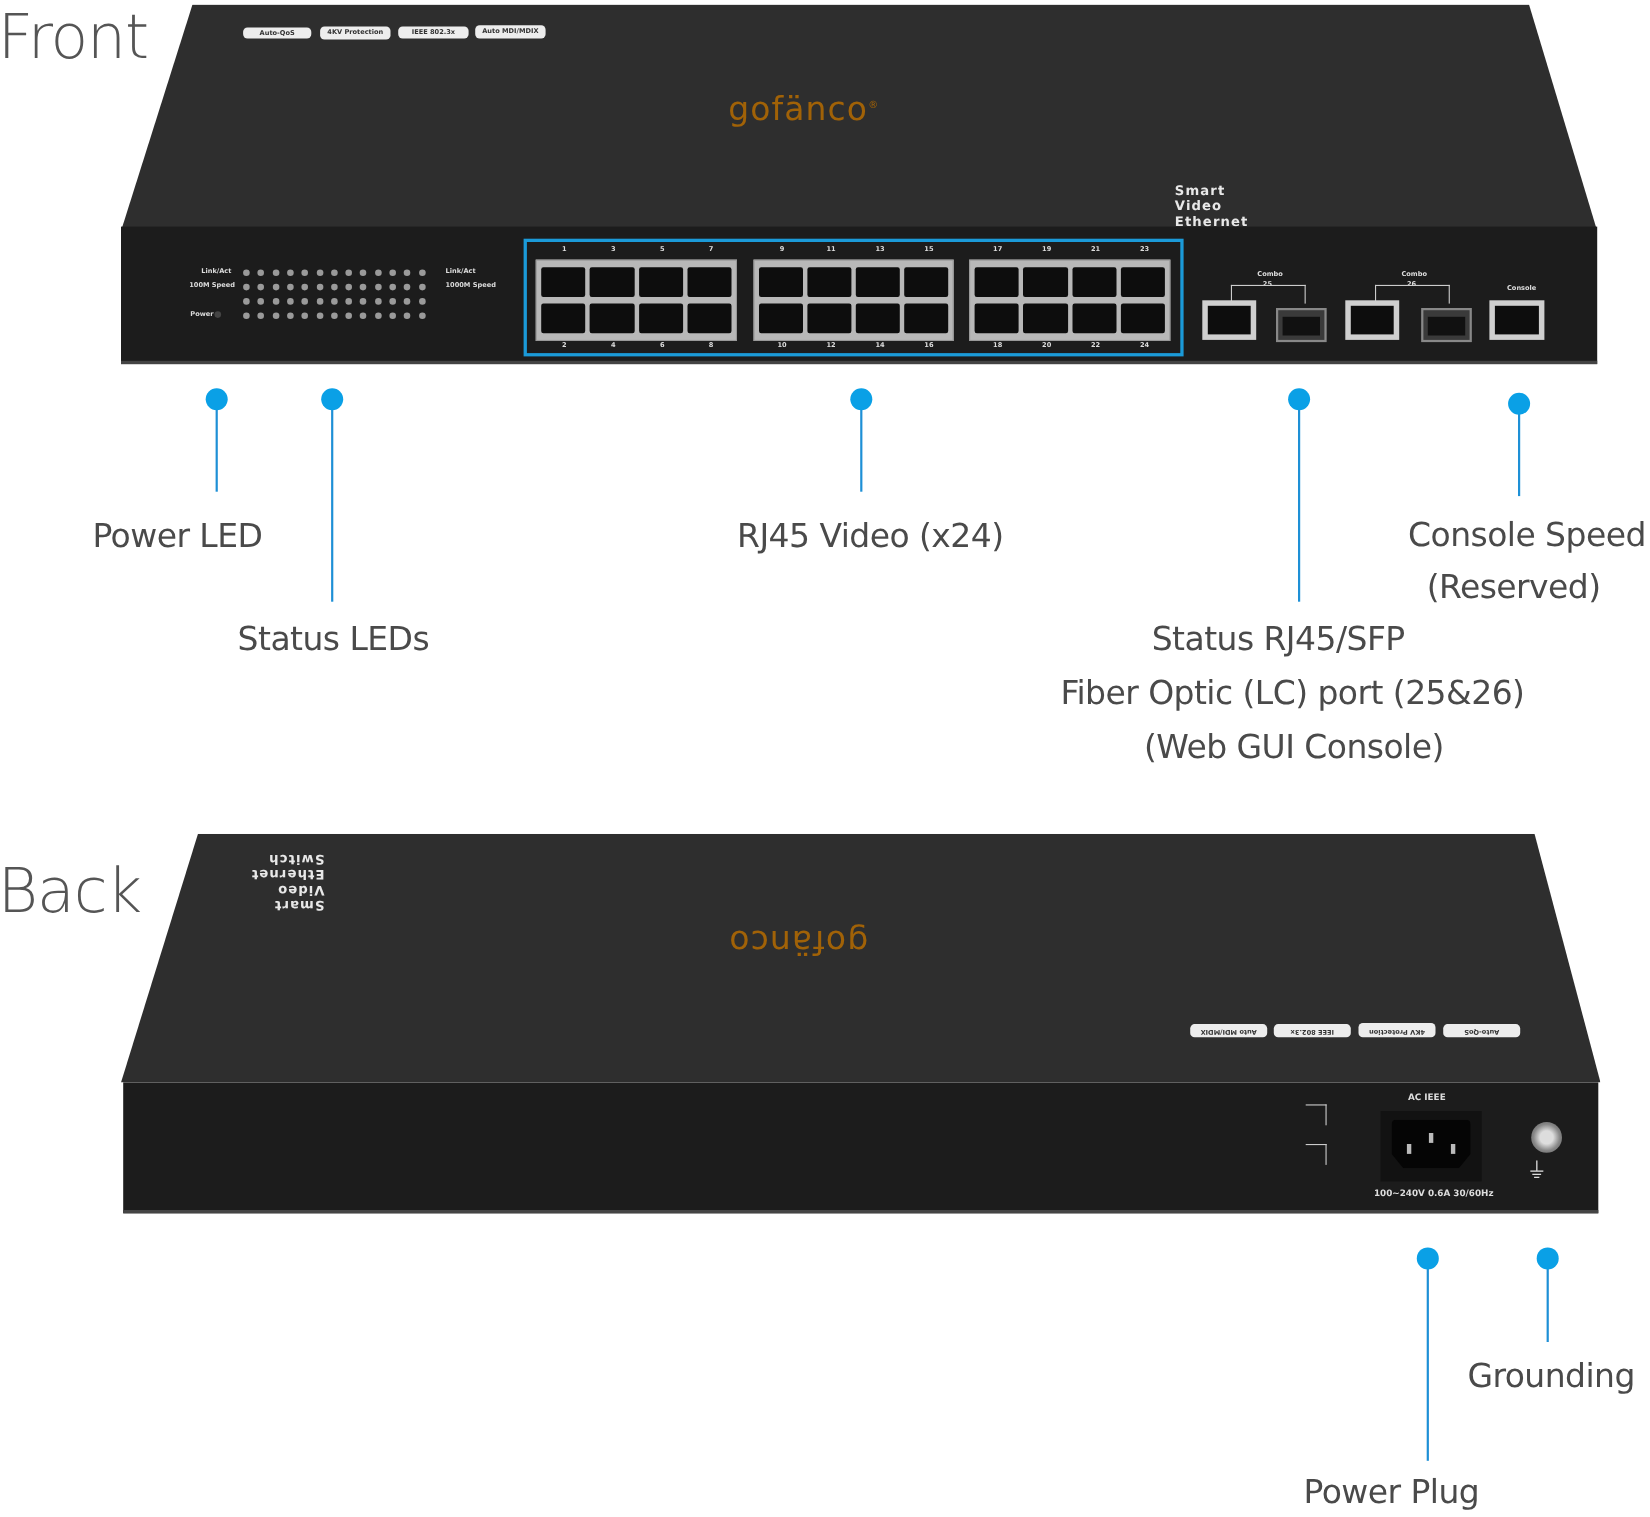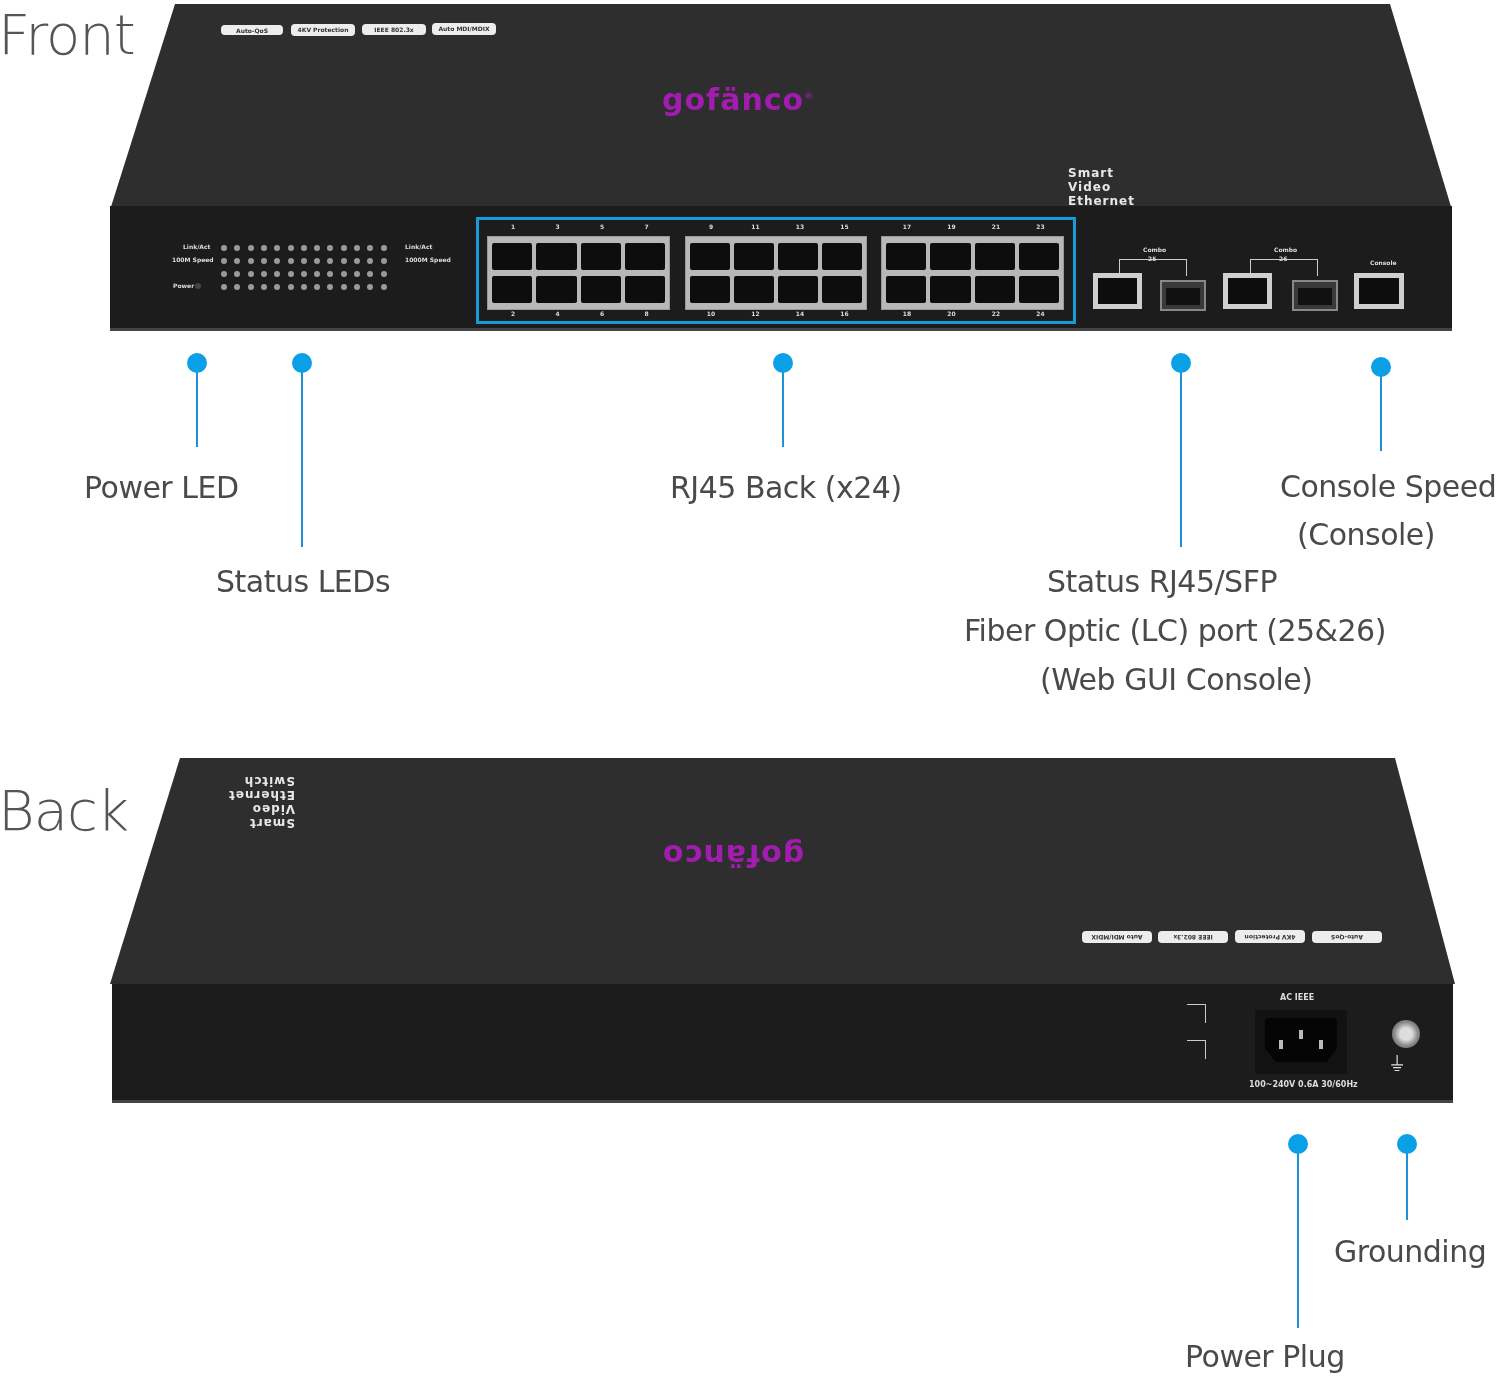--- a/index.html
+++ b/index.html
@@ -5,21 +5,21 @@
   html, body { margin:0; padding:0; background:#ffffff; }
   body { width:1500px; height:1379px; position:relative; overflow:hidden; font-family:"DejaVu Sans", sans-serif; }
   .section-title { position:absolute; font-family:"DejaVu Sans", sans-serif; color:#555; font-size:56px; font-weight:300; letter-spacing:-1px; }
   .label { position:absolute; font-family:"DejaVu Sans", sans-serif; color:#4a4a4a; font-size:30px; text-align:center; white-space:nowrap; line-height:49px; letter-spacing:-0.5px; }
   .pin { position:absolute; width:2px; background:#1e90d6; }
   .pin::before { content:""; position:absolute; top:-10px; left:-9px; width:20px; height:20px; border-radius:50%; background:#0aa0e6; }
   .device { position:absolute; }
   .top-face { position:absolute; background:#2e2e2e; }
   .front-face { position:absolute; background:#1c1c1c; border-bottom:3px solid #444; }
   .sticker { position:absolute; background:#ededed; border-radius:4px; color:#333; font-size:6px; font-weight:bold; text-align:center; line-height:7px; padding-top:2px; box-sizing:border-box; }
-  .logo { position:absolute; color:#a21caf; font-family:"DejaVu Sans", sans-serif; font-weight:bold; font-size:30px; letter-spacing:1px; }
+  .logo { position:absolute; color:#a16207; font-family:"DejaVu Sans", sans-serif; font-weight:normal; font-size:30px; letter-spacing:1px; }
   .subtitle { position:absolute; color:#e8e8e8; font-family:"DejaVu Sans", sans-serif; font-weight:bold; font-size:12px; letter-spacing:1px; }
   .port-group { position:absolute; background:#b8b8b8; border:1px solid #999; display:grid; grid-template-columns:repeat(4, 1fr); grid-template-rows:1fr 1fr; gap:6px 4px; padding:6px 4px; box-sizing:border-box; }
   .rj-port { background:#0d0d0d; border-radius:2px; }
   .port-num { position:absolute; color:#ddd; font-size:6px; font-weight:bold; width:20px; text-align:center; }
   .led { position:absolute; width:6px; height:6px; border-radius:50%; background:#9a9a9a; }
   .tiny { position:absolute; color:#ddd; font-size:6px; font-weight:bold; white-space:nowrap; }
   .single-port { position:absolute; background:#cfcfcf; padding:5px; box-sizing:border-box; }
   .single-port > div { width:100%; height:100%; background:#0d0d0d; }
   .sfp-port { position:absolute; background:#3a3a3a; border:2px solid #888; box-sizing:border-box; }
   .sfp-port > div { position:absolute; left:4px; right:4px; top:6px; bottom:4px; background:#111; }
@@ -192,23 +192,23 @@
 </div>
 
 <div class="pin" style="left:196px; top:363px; height:84px;"></div>
 <div class="pin" style="left:301px; top:363px; height:184px;"></div>
 <div class="pin" style="left:782px; top:363px; height:84px;"></div>
 <div class="pin" style="left:1180px; top:363px; height:184px;"></div>
 <div class="pin" style="left:1380px; top:367px; height:84px;"></div>
 
 <div class="label" style="left:84px; top:463px;text-align:center;">Power LED</div>
 <div class="label" style="left:216px; top:557px;">Status LEDs</div>
-<div class="label" style="left:670px; top:463px;">RJ45 Back (x24)</div>
+<div class="label" style="left:670px; top:463px;">RJ45 Video (x24)</div>
 <div class="label" style="left:1280px; top:462px;">Console Speed</div>
-<div class="label" style="left:1297px; top:510px;">(Console)</div>
+<div class="label" style="left:1297px; top:510px;">(Reserved)</div>
 <div class="label" style="left:1047px; top:557px;">Status RJ45/SFP</div>
 <div class="label" style="left:964px; top:606px;">Fiber Optic (LC) port (25&amp;26)</div>
 <div class="label" style="left:1040px; top:655px;">(Web GUI Console)</div>
 
 <div class="device">
   <div class="top-face" style="left:110px; top:758px; width:1345px; height:228px; clip-path:polygon(70px 0, 1285px 0, 1345px 226px, 0 226px);"></div>
   <div class="subtitle" style="left:228px; top:774px; transform:rotate(180deg);">Smart Video Ethernet Switch</div>
   <div class="logo" style="left:662px; top:838px; transform:rotate(180deg);">
     <span>gofänco</span>
   </div>

